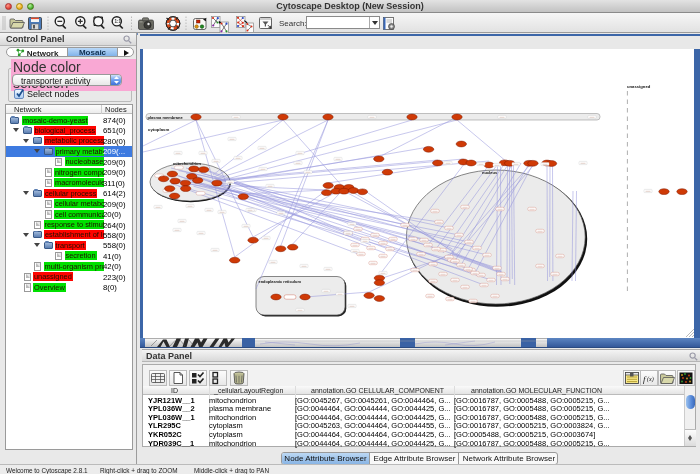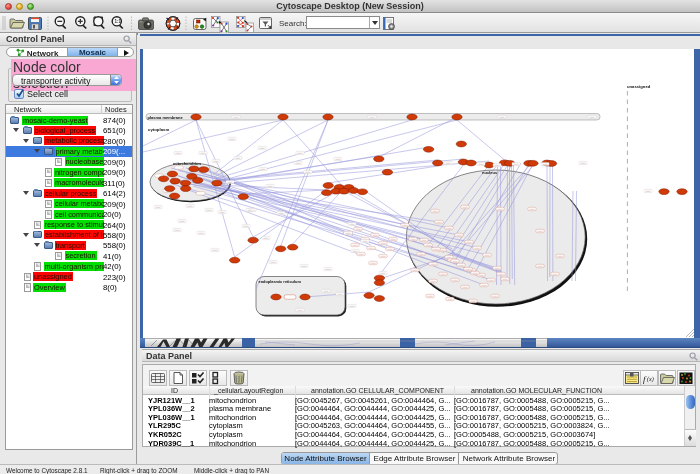--- a/index.html
+++ b/index.html
@@ -281,21 +281,21 @@
             <path d="M5.5 1.2 L8 4 L3 4 Z" fill="#fff"></path>
             <path d="M5.5 8.8 L8 6 L3 6 Z" fill="#fff"></path>
           </svg>
         </div>
       </div>
     <div id="selchk">
         <svg width="10" height="11" viewBox="0 0 10 11">
           <path d="M2 5.5 L4 8 L8.2 1.5" stroke="#1d4f8f" stroke-width="1.8" fill="none"></path>
         </svg>
       </div>
-      <div id="sellab">Select cell</div>
+      <div id="sellab">Select nodes</div>
     <div id="treebox">
       <div id="treehead">
           <span class="n1">Network</span>
           <span class="sep"></span>
           <span class="n2">Nodes</span>
         </div>
       <div class="trow" style="top:10.00px">
           <span class="fold" style="left:3.5px"></span>
           <span class="lbl gl" style="left:16px;max-width:82px">mosaic-demo-yeast</span>
           <span class="num">874(0)</span>

